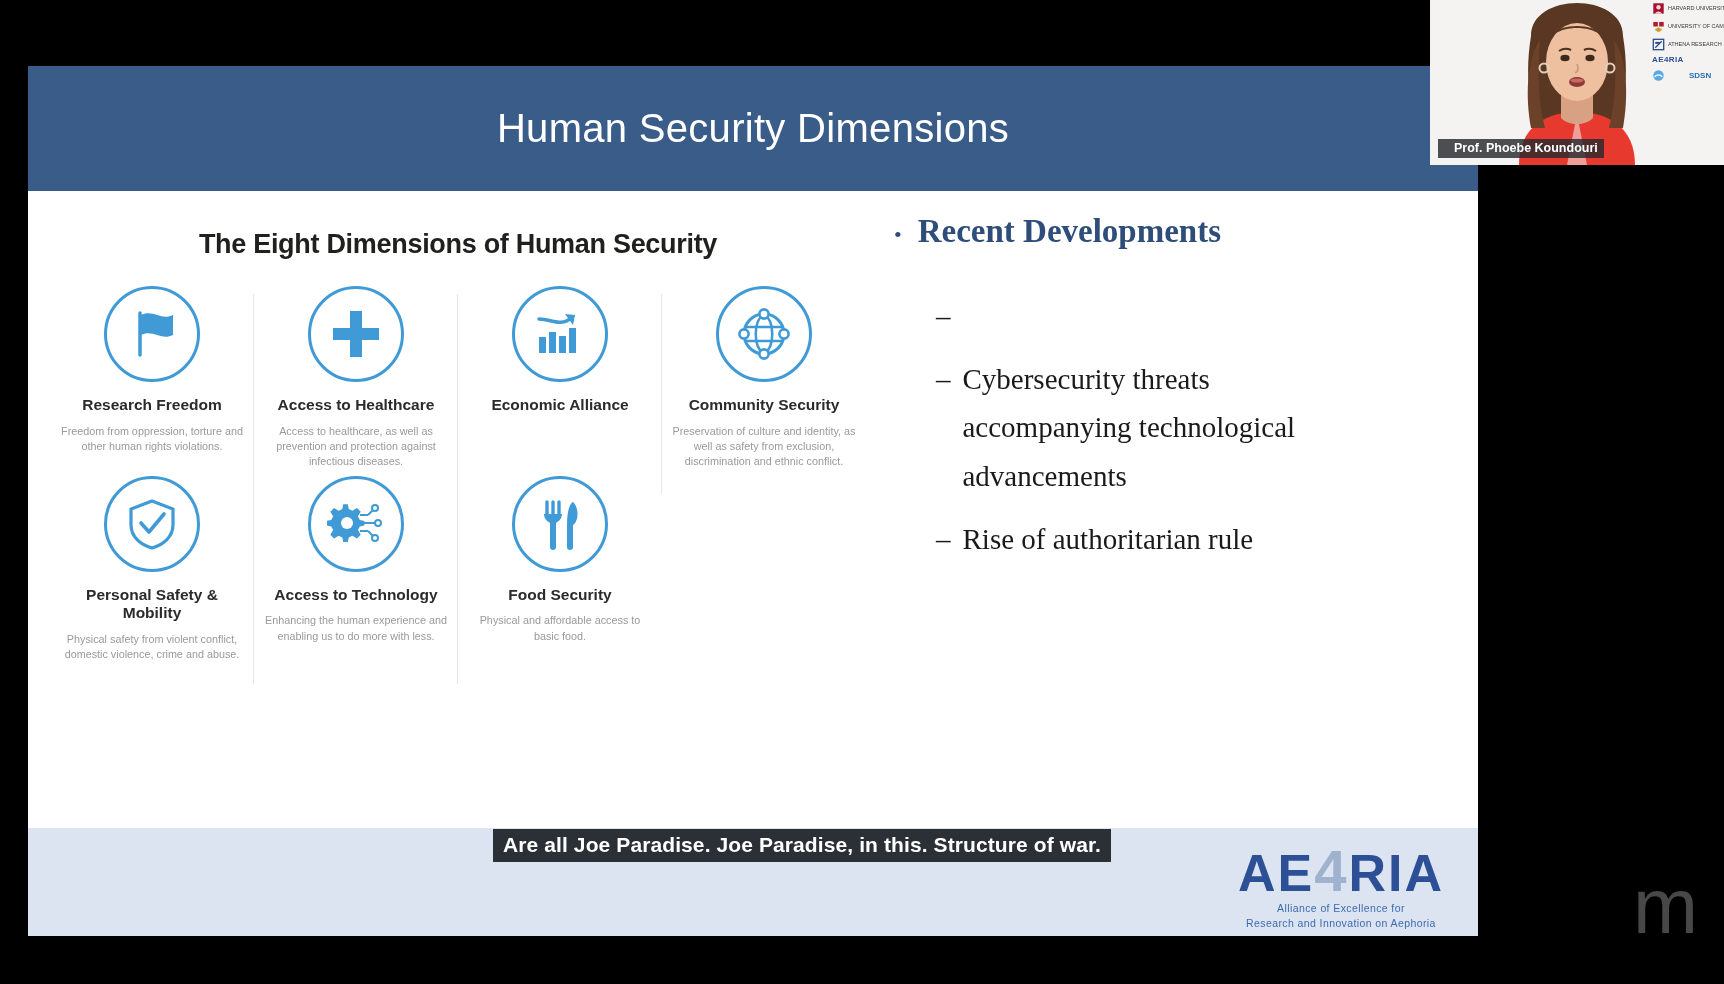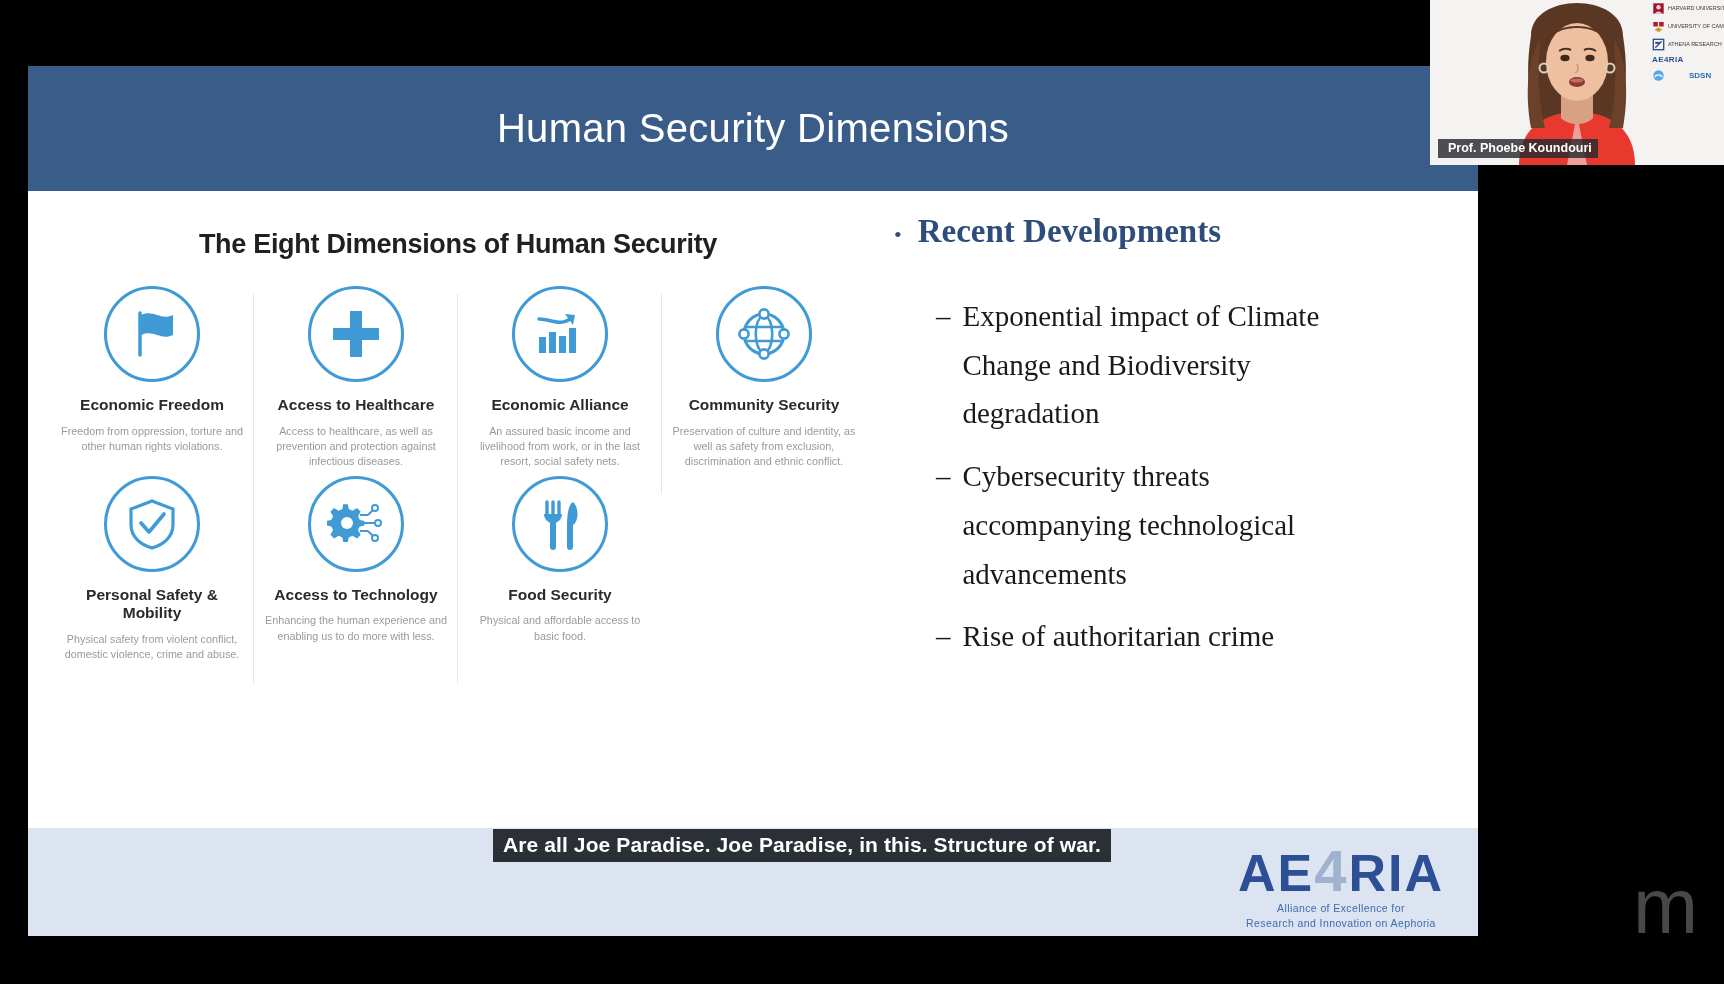--- a/index.html
+++ b/index.html
@@ -251,21 +251,21 @@
     height: 165px;
   }
   .cam-name {
     position: absolute;
     left: 8px;
     bottom: 7px;
     background: rgba(40,42,46,0.82);
     color: #ffffff;
     font-size: 12.5px;
     font-weight: bold;
-    padding: 2px 6px 3px 10px;
+    padding: 2px 6px 3px 16px;
     font-family: "Liberation Sans", sans-serif;
     white-space: nowrap;
   }
   .cam-logos {
     position: absolute;
     right: 2px;
     top: 2px;
     width: 70px;
     display: flex;
     flex-direction: column;
@@ -305,21 +305,21 @@
 
         <div class="grid">
 
           <div class="cell sep">
             <div class="icon-circle">
               <svg width="58" height="58" viewBox="0 0 58 58">
                 <path d="M17 8 L17 50" stroke="#3f9ad6" stroke-width="3.5" stroke-linecap="round" fill="none"></path>
                 <path d="M18 10 C30 4, 38 16, 50 10 L50 30 C38 36, 30 24, 18 30 Z" fill="#3f9ad6"></path>
               </svg>
             </div>
-            <div class="cell-label">Economic Freedom</div>
+            <div class="cell-label">Research Freedom</div>
             <div class="cell-desc">Freedom from oppression, torture and other human rights violations.</div>
           </div>
 
           <div class="cell sep">
             <div class="icon-circle">
               <svg width="58" height="58" viewBox="0 0 58 58">
                 <path d="M23 6 H35 V23 H52 V35 H35 V52 H23 V35 H6 V23 H23 Z" fill="#3f9ad6"></path>
               </svg>
             </div>
             <div class="cell-label">Access to Healthcare</div>
@@ -331,21 +331,20 @@
               <svg width="58" height="58" viewBox="0 0 58 58">
                 <path d="M8 14 C20 14, 30 22, 40 13" stroke="#3f9ad6" stroke-width="3.5" fill="none" stroke-linecap="round"></path>
                 <path d="M34 9 L44 10 L42 20 Z" fill="#3f9ad6"></path>
                 <rect x="8" y="32" width="7" height="16" fill="#3f9ad6"></rect>
                 <rect x="18" y="27" width="7" height="21" fill="#3f9ad6"></rect>
                 <rect x="28" y="31" width="7" height="17" fill="#3f9ad6"></rect>
                 <rect x="38" y="23" width="7" height="25" fill="#3f9ad6"></rect>
               </svg>
             </div>
             <div class="cell-label">Economic Alliance</div>
-            <div class="cell-desc">An assured basic income and livelihood from work, or in the last resort, social safety nets.</div>
           </div>
 
           <div class="cell">
             <div class="icon-circle">
               <svg width="58" height="58" viewBox="0 0 58 58">
                 <circle cx="29" cy="29" r="20" stroke="#3f9ad6" stroke-width="3" fill="none"></circle>
                 <path d="M29 9 C18 16, 18 42, 29 49" stroke="#3f9ad6" stroke-width="2.6" fill="none"></path>
                 <path d="M29 9 C40 16, 40 42, 29 49" stroke="#3f9ad6" stroke-width="2.6" fill="none"></path>
                 <path d="M10 22 H48 M10 36 H48" stroke="#3f9ad6" stroke-width="2.4"></path>
                 <circle cx="29" cy="9" r="4.6" fill="#ffffff" stroke="#3f9ad6" stroke-width="2.6"></circle>
@@ -401,29 +400,28 @@
       </div>
 
       <div class="right-panel">
         <div class="rp-heading">
           <span class="rp-bullet">•</span>
           <span class="rp-heading-text">Recent Developments</span>
         </div>
 
         <div class="rp-item">
           <span class="rp-dash">–</span>
-          <span class="rp-text">Exponential impact of Climate Change and Biodiversity degradation</span>
         </div>
         <div class="rp-item">
           <span class="rp-dash">–</span>
           <span class="rp-text">Cybersecurity threats accompanying technological advancements</span>
         </div>
         <div class="rp-item">
           <span class="rp-dash">–</span>
-          <span class="rp-text">Rise of authoritarian crime</span>
+          <span class="rp-text">Rise of authoritarian rule</span>
         </div>
       </div>
 
     </div>
 
     <div class="slide-footer">
       <div class="ae-logo">
         <div class="ae-word"><span>AE</span><span class="four">4</span><span>RIA</span></div>
         <div class="ae-tag">Alliance of Excellence for</div>
         <div class="ae-tag">Research and Innovation on Aephoria</div>

